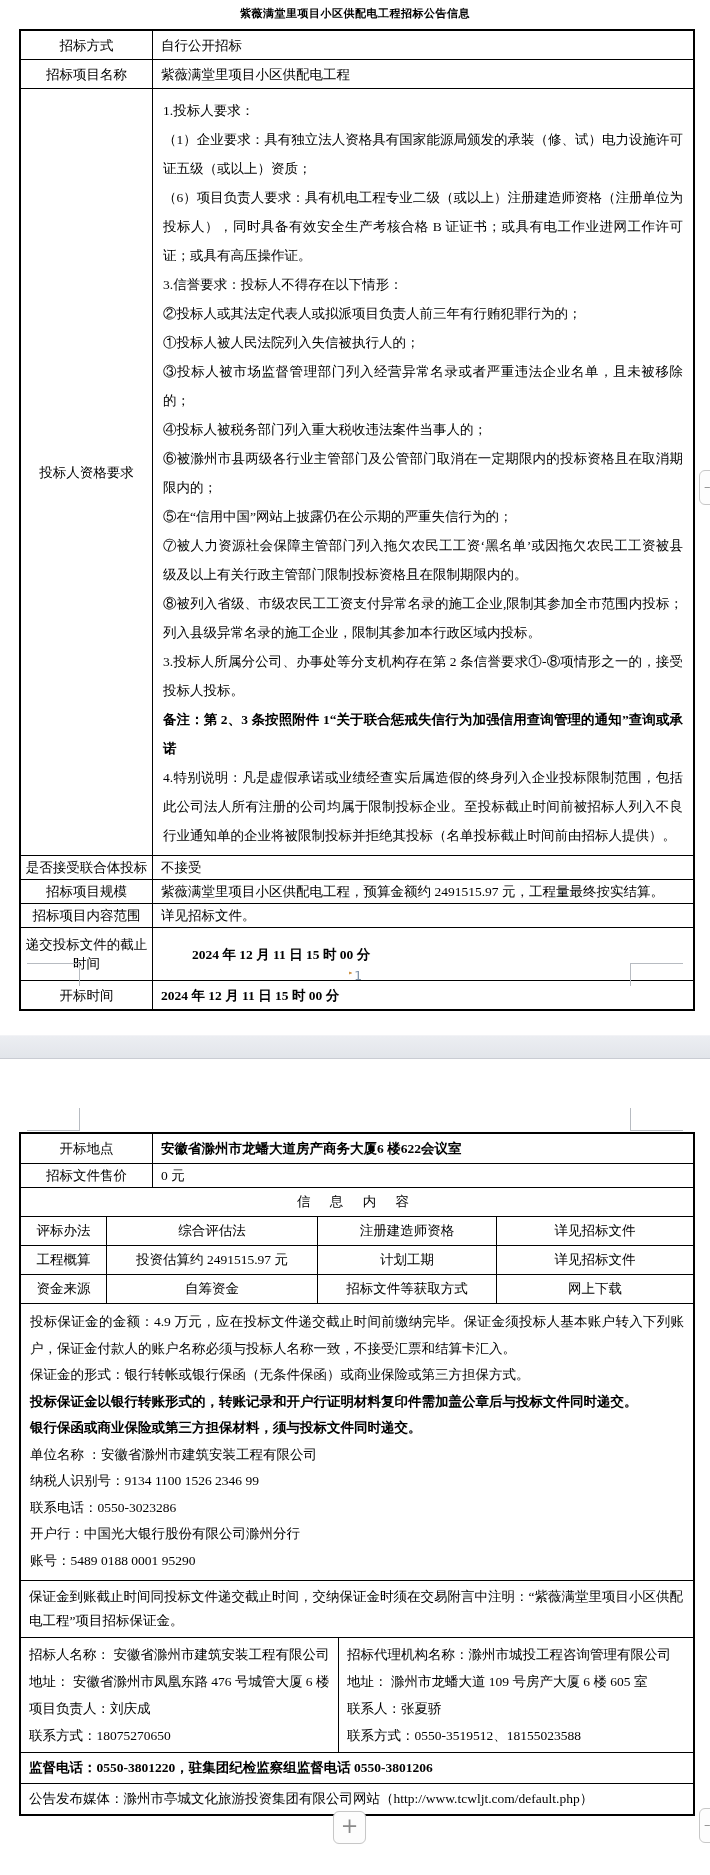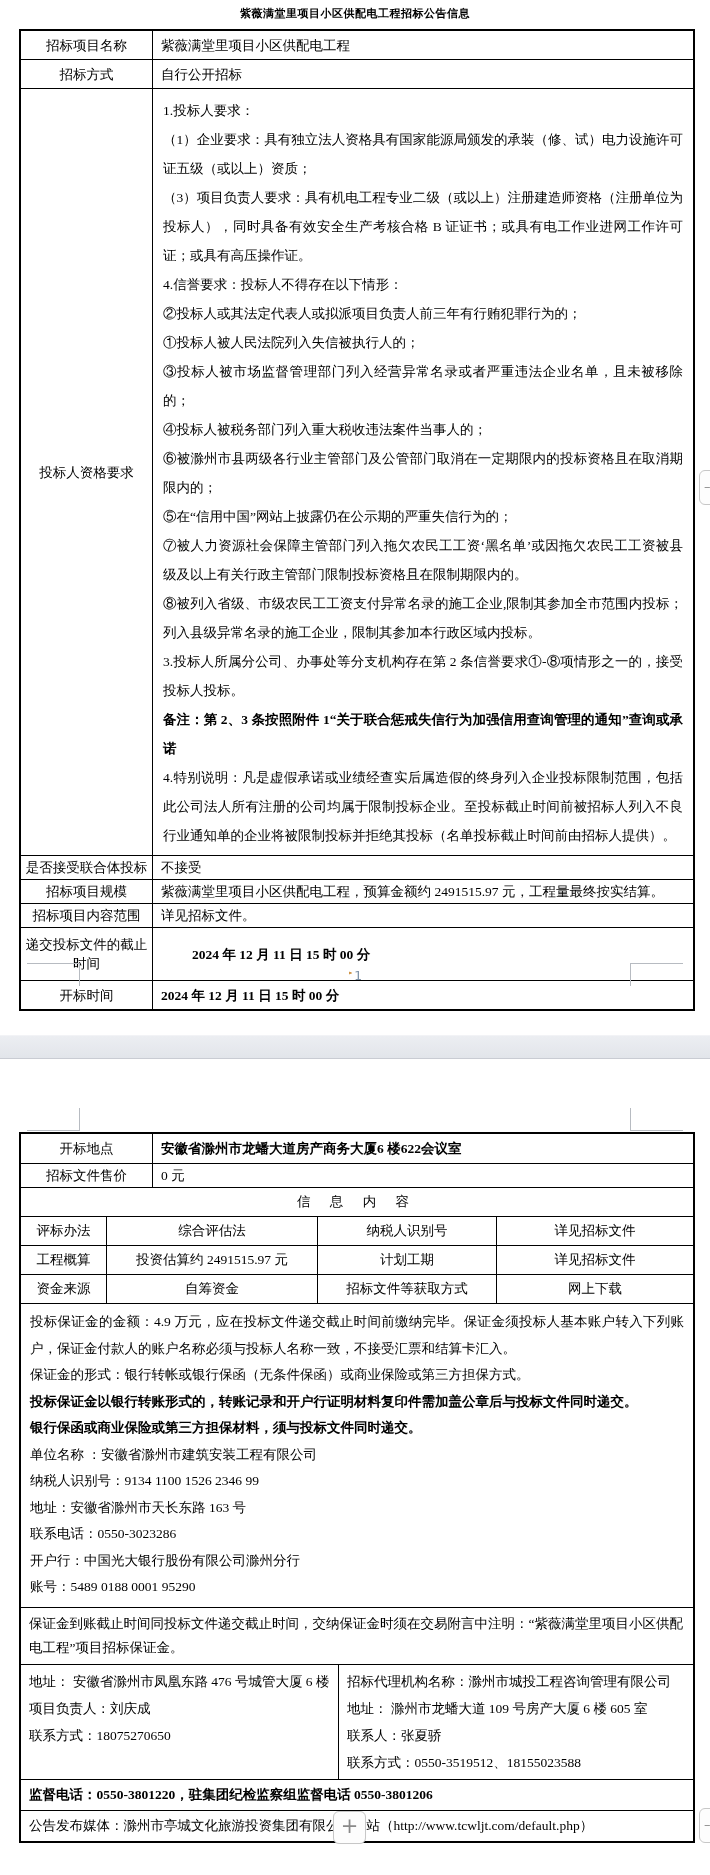--- a/index.html
+++ b/index.html
@@ -74,34 +74,34 @@
 </head>
 <body>
 
 <div class="sliver"></div>
 
 <div class="page">
   <h1 class="doc-title">紫薇满堂里项目小区供配电工程招标公告信息</h1>
 
   <div class="tbl">
     <div class="row h28">
+      <div class="lab">招标方式</div>
+      <div class="val">自行公开招标</div>
+    </div>
+    <div class="row h28">
       <div class="lab">招标项目名称</div>
       <div class="val">紫薇满堂里项目小区供配电工程</div>
-    </div>
-    <div class="row h28">
-      <div class="lab">招标方式</div>
-      <div class="val">自行公开招标</div>
     </div>
     <div class="row">
       <div class="lab">投标人资格要求</div>
       <div class="val qualcell">
         <p>1.投标人要求：</p>
         <p>（1）企业要求：具有独立法人资格具有国家能源局颁发的承装（修、试）电力设施许可证五级（或以上）资质；</p>
-        <p>（3）项目负责人要求：具有机电工程专业二级（或以上）注册建造师资格（注册单位为投标人），同时具备有效安全生产考核合格 B 证证书；或具有电工作业进网工作许可证；或具有高压操作证。</p>
-        <p>4.信誉要求：投标人不得存在以下情形：</p>
+        <p>（6）项目负责人要求：具有机电工程专业二级（或以上）注册建造师资格（注册单位为投标人），同时具备有效安全生产考核合格 B 证证书；或具有电工作业进网工作许可证；或具有高压操作证。</p>
+        <p>3.信誉要求：投标人不得存在以下情形：</p>
         <p>②投标人或其法定代表人或拟派项目负责人前三年有行贿犯罪行为的；</p>
         <p>①投标人被人民法院列入失信被执行人的；</p>
         <p>③投标人被市场监督管理部门列入经营异常名录或者严重违法企业名单，且未被移除的；</p>
         <p>④投标人被税务部门列入重大税收违法案件当事人的；</p>
         <p>⑥被滁州市县两级各行业主管部门及公管部门取消在一定期限内的投标资格且在取消期限内的；</p>
         <p>⑤在“信用中国”网站上披露仍在公示期的严重失信行为的；</p>
         <p>⑦被人力资源社会保障主管部门列入拖欠农民工工资‘黑名单’或因拖欠农民工工资被县级及以上有关行政主管部门限制投标资格且在限制期限内的。</p>
         <p>⑧被列入省级、市级农民工工资支付异常名录的施工企业,限制其参加全市范围内投标；列入县级异常名录的施工企业，限制其参加本行政区域内投标。</p>
         <p>3.投标人所属分公司、办事处等分支机构存在第 2 条信誉要求①-⑧项情形之一的，接受投标人投标。</p>
         <p class="bold">备注：第 2、3 条按照附件 1“关于联合惩戒失信行为加强信用查询管理的通知”查询或承诺</p>
@@ -149,21 +149,21 @@
       <div class="val bold">安徽省滁州市龙蟠大道房产商务大厦6 楼622会议室</div>
     </div>
     <div class="row">
       <div class="lab">招标文件售价</div>
       <div class="val">0 元</div>
     </div>
     <div class="fullrow centerrow">信 息 内 容</div>
     <div class="cols4">
       <div>评标办法</div>
       <div>综合评估法</div>
-      <div>纳税人识别号</div>
+      <div>注册建造师资格</div>
       <div>详见招标文件</div>
     </div>
     <div class="cols4">
       <div>工程概算</div>
       <div>投资估算约 2491515.97 元</div>
       <div>计划工期</div>
       <div>详见招标文件</div>
     </div>
     <div class="cols4">
       <div>资金来源</div>
@@ -171,28 +171,28 @@
       <div>招标文件等获取方式</div>
       <div>网上下载</div>
     </div>
     <div class="depositcell">
       <p>投标保证金的金额：4.9 万元，应在投标文件递交截止时间前缴纳完毕。保证金须投标人基本账户转入下列账户，保证金付款人的账户名称必须与投标人名称一致，不接受汇票和结算卡汇入。</p>
       <p>保证金的形式：银行转帐或银行保函（无条件保函）或商业保险或第三方担保方式。</p>
       <p class="bold">投标保证金以银行转账形式的，转账记录和开户行证明材料复印件需加盖公章后与投标文件同时递交。</p>
       <p class="bold">银行保函或商业保险或第三方担保材料，须与投标文件同时递交。</p>
       <p>单位名称 ：安徽省滁州市建筑安装工程有限公司</p>
       <p>纳税人识别号：9134 1100 1526 2346 99</p>
-      <p>地址：安徽省滁州市天长东路 163 号</p>
       <p>联系电话：0550-3023286</p>
       <p>开户行：中国光大银行股份有限公司滁州分行</p>
       <p>账号：5489 0188 0001 95290</p>
     </div>
     <div class="fullrow" style="line-height:24px;padding-top:4px;padding-bottom:4px;">保证金到账截止时间同投标文件递交截止时间，交纳保证金时须在交易附言中注明：“紫薇满堂里项目小区供配电工程”项目招标保证金。</div>
     <div class="twocol">
       <div>
+        <p>招标人名称： 安徽省滁州市建筑安装工程有限公司</p>
         <p>地址： 安徽省滁州市凤凰东路 476 号城管大厦 6 楼</p>
         <p>项目负责人：刘庆成</p>
         <p>联系方式：18075270650</p>
       </div>
       <div>
         <p>招标代理机构名称：滁州市城投工程咨询管理有限公司</p>
         <p>地址： 滁州市龙蟠大道 109 号房产大厦 6 楼 605 室</p>
         <p>联系人：张夏骄</p>
         <p>联系方式：0550-3519512、18155023588</p>
       </div>

